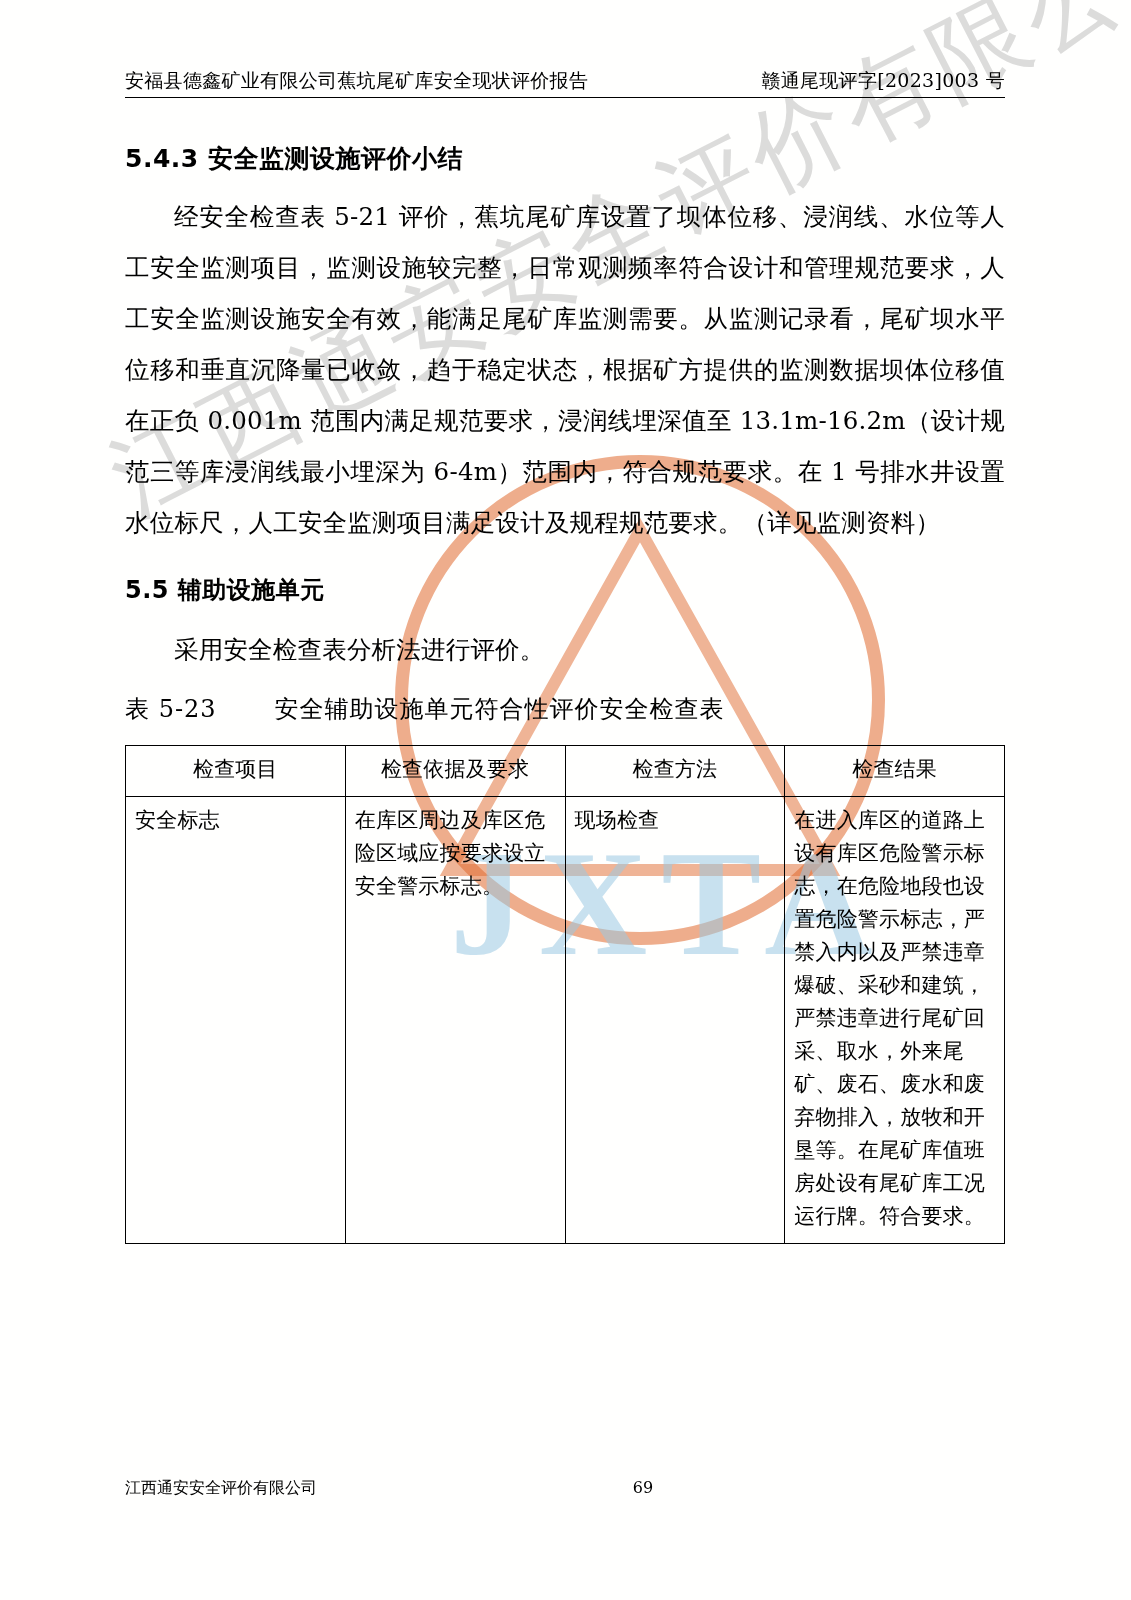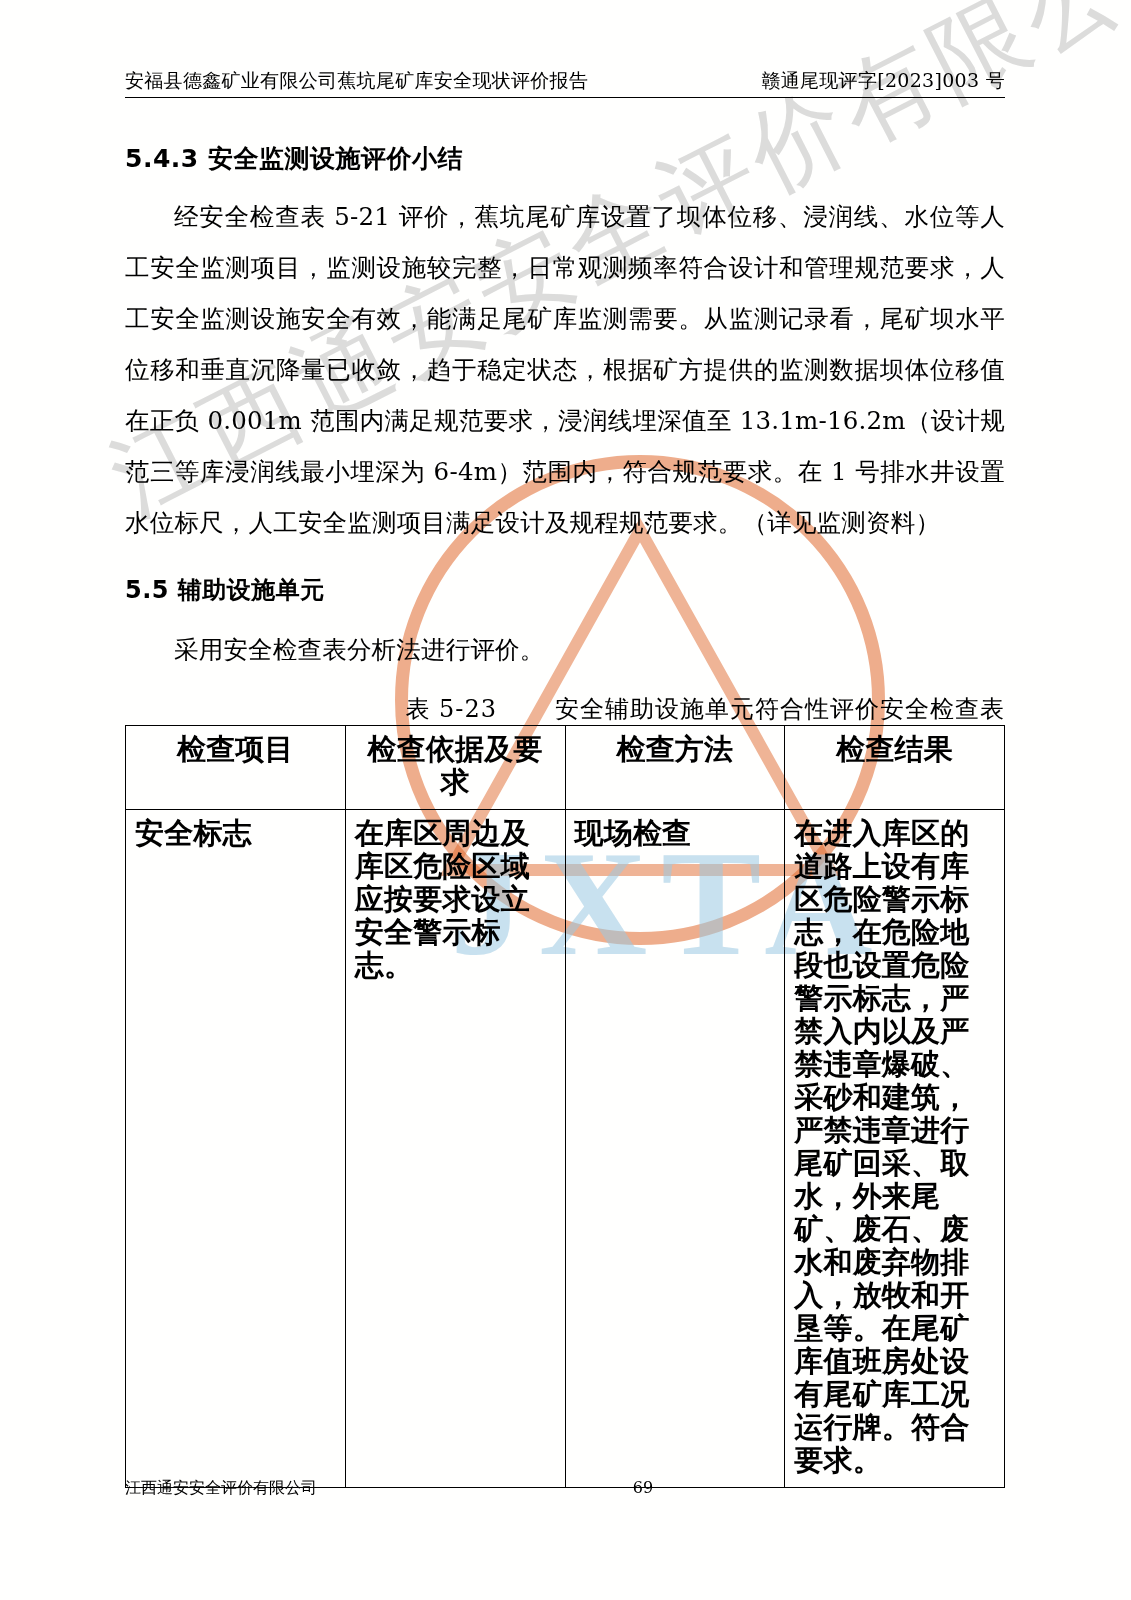--- a/index.html
+++ b/index.html
@@ -117,38 +117,38 @@
   p.body {
     font-size: 24.5px;
     line-height: 51px;
     margin: 0 0 4px 0;
     text-indent: 2em;
     text-align: justify;
     letter-spacing: 0.2px;
   }
   .tbl-caption {
     font-size: 24px;
-    margin: 18px 0 0 0;
-    text-align: right;
+    margin: 18px 0 20px 0;
+    text-align: left;
     letter-spacing: 1px;
   }
   .tbl-caption .gap { display: inline-block; width: 58px; }
 
   table.chk {
     border-collapse: collapse;
     width: 880px;
     table-layout: fixed;
   }
   table.chk td, table.chk th {
     border: 1.6px solid #000;
     vertical-align: top;
     padding: 7px 9px 10px 9px;
-    font-size: 29px;
+    font-size: 21px;
     line-height: 33px;
-    font-weight: bold;
+    font-weight: normal;
     letter-spacing: 0.2px;
   }
   table.chk th { text-align: center; }
   td.c-item { width: 130px; }
   td.c-basis { width: 220px; }
   td.c-method { width: 72px; }
   td.c-result { width: auto; }
   .th-center { text-align: center; }
 
   

